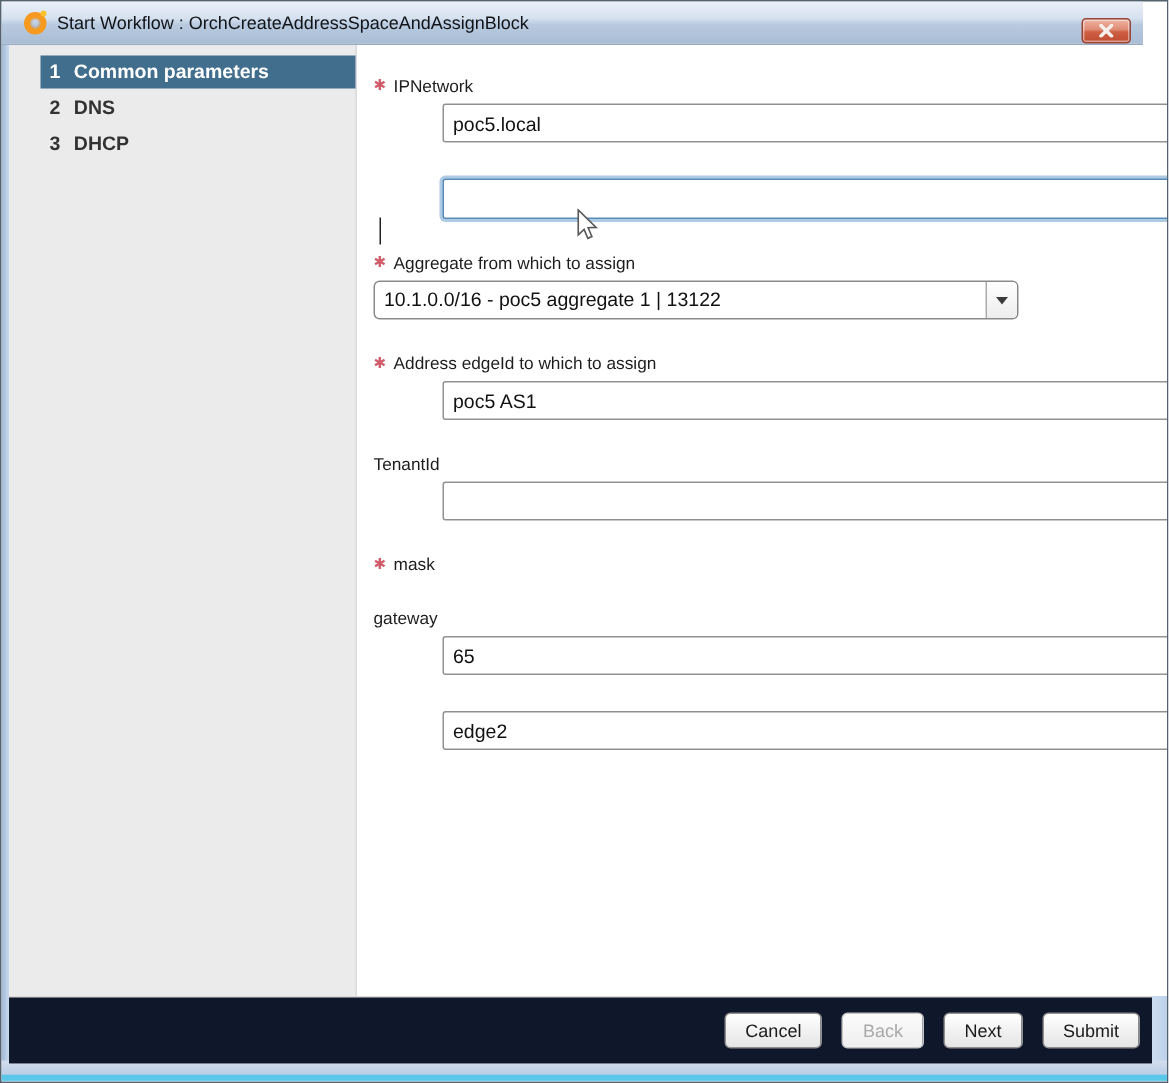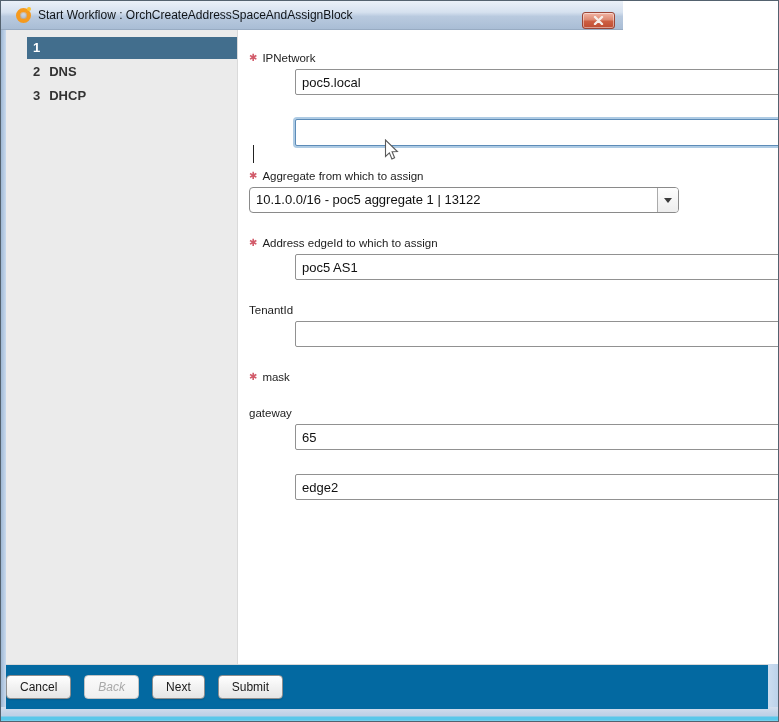--- a/index.html
+++ b/index.html
@@ -9,21 +9,21 @@
   .window {
     position: relative;
     width: 779px; height: 722px;
     border: 1px solid #54626f;
     background: #fff;
     overflow: hidden;
   }
 
   
   .titlebar {
-    position: absolute; left: 0; top: 0; width: 622px; height: 29px;
+    position: absolute; left: 0; top: 0; width: 761px; height: 29px;
     background: linear-gradient(180deg,#eaf0f8 0%,#d6e1ef 40%,#b9cadf 55%,#a9bdd5 100%);
     border-bottom: 1px solid #98abc2;
     display: flex; align-items: center;
   }
   .app-icon {
     width: 15px; height: 15px; margin-left: 15px;
     border: 4px solid #f59a1e; border-radius: 50%;
     background: transparent; position: relative;
     box-shadow: inset 0 0 2px #c96d00;
   }
@@ -94,36 +94,35 @@
     white-space:nowrap; overflow:hidden; }
   .combo-btn { width:21px; border-left:1px solid #ababab;
     background:linear-gradient(180deg,#fefefe,#ededed);
     display:flex; align-items:center; justify-content:center; }
   .combo-arrow { width:0; height:0; border-left:4px solid transparent;
     border-right:4px solid transparent; border-top:5px solid #3c3c3c; }
 
   
   .buttonbar {
     height: 45px; border-top: 1px solid #d8d8d8;
-    display:flex; align-items:center; justify-content:flex-start;
-    gap: 13px; padding-right: 8px; background:#0369a1;
+    display:flex; align-items:center; justify-content:flex-end;
+    gap: 13px; padding-right: 8px; background:#0f172a;
   }
   .btn {
     height: 24px; min-width: 48px; padding: 0 13px;
     border: 1px solid #8f8f8f; border-radius: 4px;
     background: linear-gradient(180deg,#ffffff 0%,#f3f3f3 45%,#e5e5e5 100%);
     font-family:"Liberation Sans",sans-serif; font-size: 12px; color:#1a1a1a;
     box-shadow: 0 1px 1px rgba(0,0,0,.12);
     cursor: default;
   }
   .btn:disabled {
     color:#a9a9a9; border-color:#c3c3c3;
     background: linear-gradient(180deg,#fbfbfb,#efefef);
     box-shadow:none;
-    font-style:italic;
   }
 
   
   .caret { position:absolute; left:252px; top:144px; width:1px; height:18px; background:#222; }
   .mouse-cursor { position:absolute; left:383px; top:138px; pointer-events:none; }
 </style>
 </head>
 <body>
 
 <div class="window">
@@ -141,20 +140,21 @@
   <div class="frame-left"></div>
   <div class="frame-right"></div>
   <div class="frame-bottom"></div>
 
   <div class="client">
     <div class="wizard">
 
       <div class="sidebar">
         <div class="step active">
           <span>1</span>
+          <span>Common parameters</span>
         </div>
         <div class="step">
           <span>2</span>
           <span>DNS</span>
         </div>
         <div class="step">
           <span>3</span>
           <span>DHCP</span>
         </div>
       </div>

